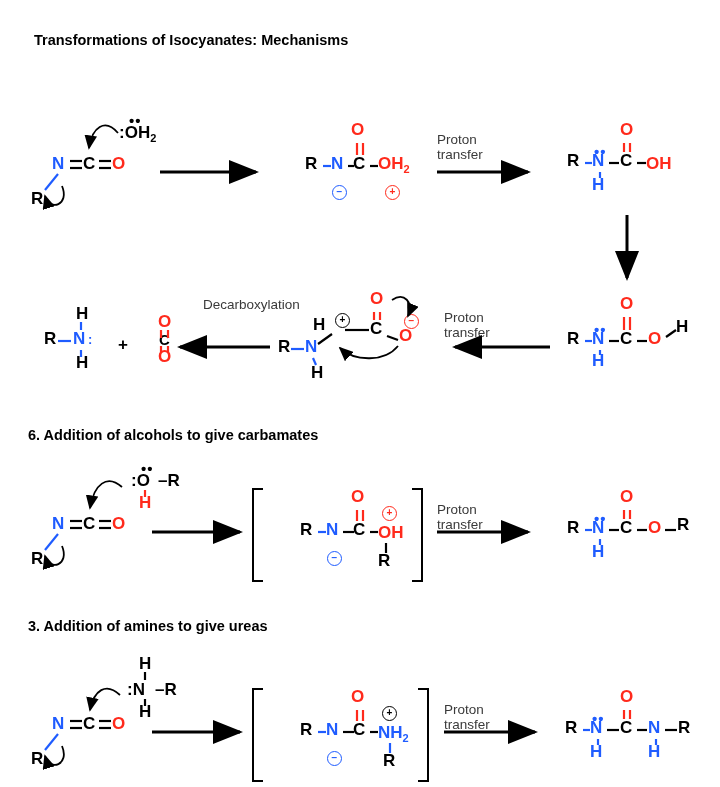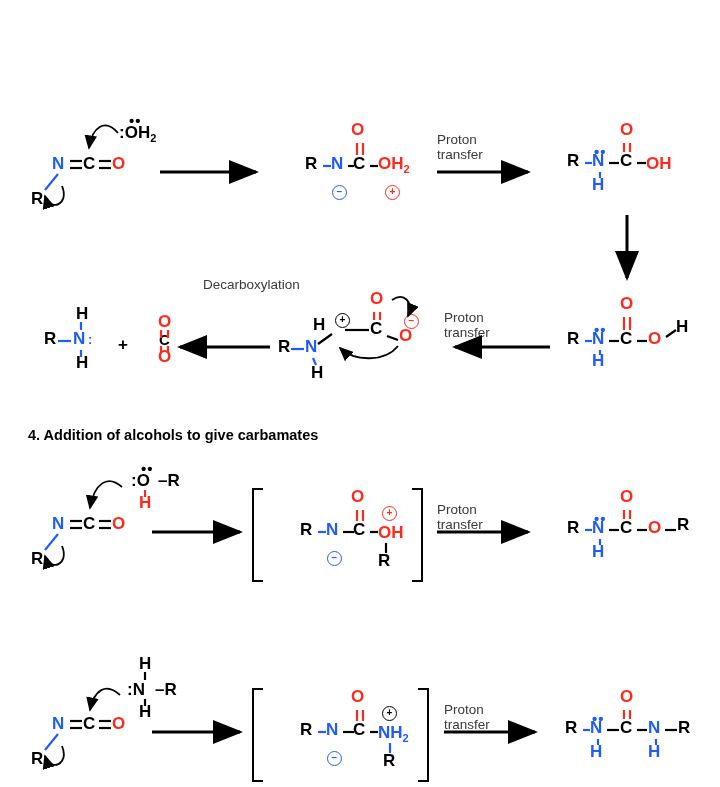--- a/index.html
+++ b/index.html
@@ -93,20 +93,21 @@
     width: 720px;
     height: 787px;
     pointer-events: none;
   }
 </style>
 </head>
 <body>
 
 <div class="canvas">
 
+  <div class="title" style="left:34px; top:32px;">Transformations of Isocyanates: Mechanisms</div>
 
 
   <div class="dots blk" style="left:129px; top:117px;">••</div>
   <div class="atom blk" style="left:119px; top:124px;">:OH<span class="small">2</span></div>
 
   <div class="atom blue" style="left:52px; top:155px;">N</div>
   <div class="atom blk" style="left:83px; top:155px;">C</div>
   <div class="atom red" style="left:112px; top:155px;">O</div>
   <div class="atom blk" style="left:31px; top:190px;">R</div>
 
@@ -148,35 +149,35 @@
   <div class="atom red" style="left:370px; top:290px;">O</div>
   <div class="atom blk" style="left:313px; top:316px;">H</div>
   <div class="circled blk" style="left:335px; top:313px;">+</div>
   <div class="atom blk" style="left:370px; top:320px;">C</div>
   <div class="atom red" style="left:399px; top:327px;">O</div>
   <div class="circled red" style="left:404px; top:314px;">−</div>
   <div class="atom blk" style="left:278px; top:338px;">R</div>
   <div class="atom blue" style="left:305px; top:338px;">N</div>
   <div class="atom blk" style="left:311px; top:364px;">H</div>
 
-  <div class="lbl" style="left:203px; top:277px;">Decarboxylation</div>
+  <div class="lbl" style="left:203px; top:297px;">Decarboxylation</div>
 
   <div class="atom blk" style="left:76px; top:305px;">H</div>
   <div class="dots blue" style="left:75px; top:327px;">&nbsp;</div>
   <div class="atom blue" style="left:73px; top:330px;">N<span style="font-size:13px;"> :</span></div>
   <div class="atom blk" style="left:44px; top:330px;">R</div>
   <div class="atom blk" style="left:76px; top:354px;">H</div>
 
   <div class="atom blk" style="left:118px; top:336px;">+</div>
 
   <div class="atom red" style="left:158px; top:313px;">O</div>
   <div class="atom red" style="left:158px; top:348px;">O</div>
   <div class="atom blk" style="left:159px; top:331px; font-size:15px;">C</div>
 
-  <div class="section-head" style="left:28px; top:427px;">4. Addition of alcohols to give carbamates</div>
+  <div class="section-head" style="left:28px; top:427px;">6. Addition of alcohols to give carbamates</div>
 
   <div class="dots blk" style="left:141px; top:465px;">••</div>
   <div class="atom blk" style="left:131px; top:472px;">:O</div>
   <div class="atom blk" style="left:158px; top:472px;">–R</div>
   <div class="atom red" style="left:139px; top:494px;">H</div>
 
   <div class="atom blue" style="left:52px; top:515px;">N</div>
   <div class="atom blk" style="left:83px; top:515px;">C</div>
   <div class="atom red" style="left:112px; top:515px;">O</div>
   <div class="atom blk" style="left:31px; top:550px;">R</div>
@@ -200,20 +201,21 @@
 
   <div class="atom red" style="left:620px; top:488px;">O</div>
   <div class="atom blk" style="left:567px; top:519px;">R</div>
   <div class="dots blue" style="left:594px; top:515px;">••</div>
   <div class="atom blue" style="left:592px; top:519px;">N</div>
   <div class="atom blk" style="left:620px; top:519px;">C</div>
   <div class="atom red" style="left:648px; top:519px;">O</div>
   <div class="atom blk" style="left:677px; top:516px;">R</div>
   <div class="atom blue" style="left:592px; top:543px;">H</div>
 
+  <div class="section-head" style="left:28px; top:618px;">3. Addition of amines to give ureas</div>
 
   <div class="atom blk" style="left:139px; top:655px;">H</div>
   <div class="atom blk" style="left:127px; top:681px;">:N</div>
   <div class="atom blk" style="left:155px; top:681px;">–R</div>
   <div class="atom blk" style="left:139px; top:703px;">H</div>
 
   <div class="atom blue" style="left:52px; top:715px;">N</div>
   <div class="atom blk" style="left:83px; top:715px;">C</div>
   <div class="atom red" style="left:112px; top:715px;">O</div>
   <div class="atom blk" style="left:31px; top:750px;">R</div>

